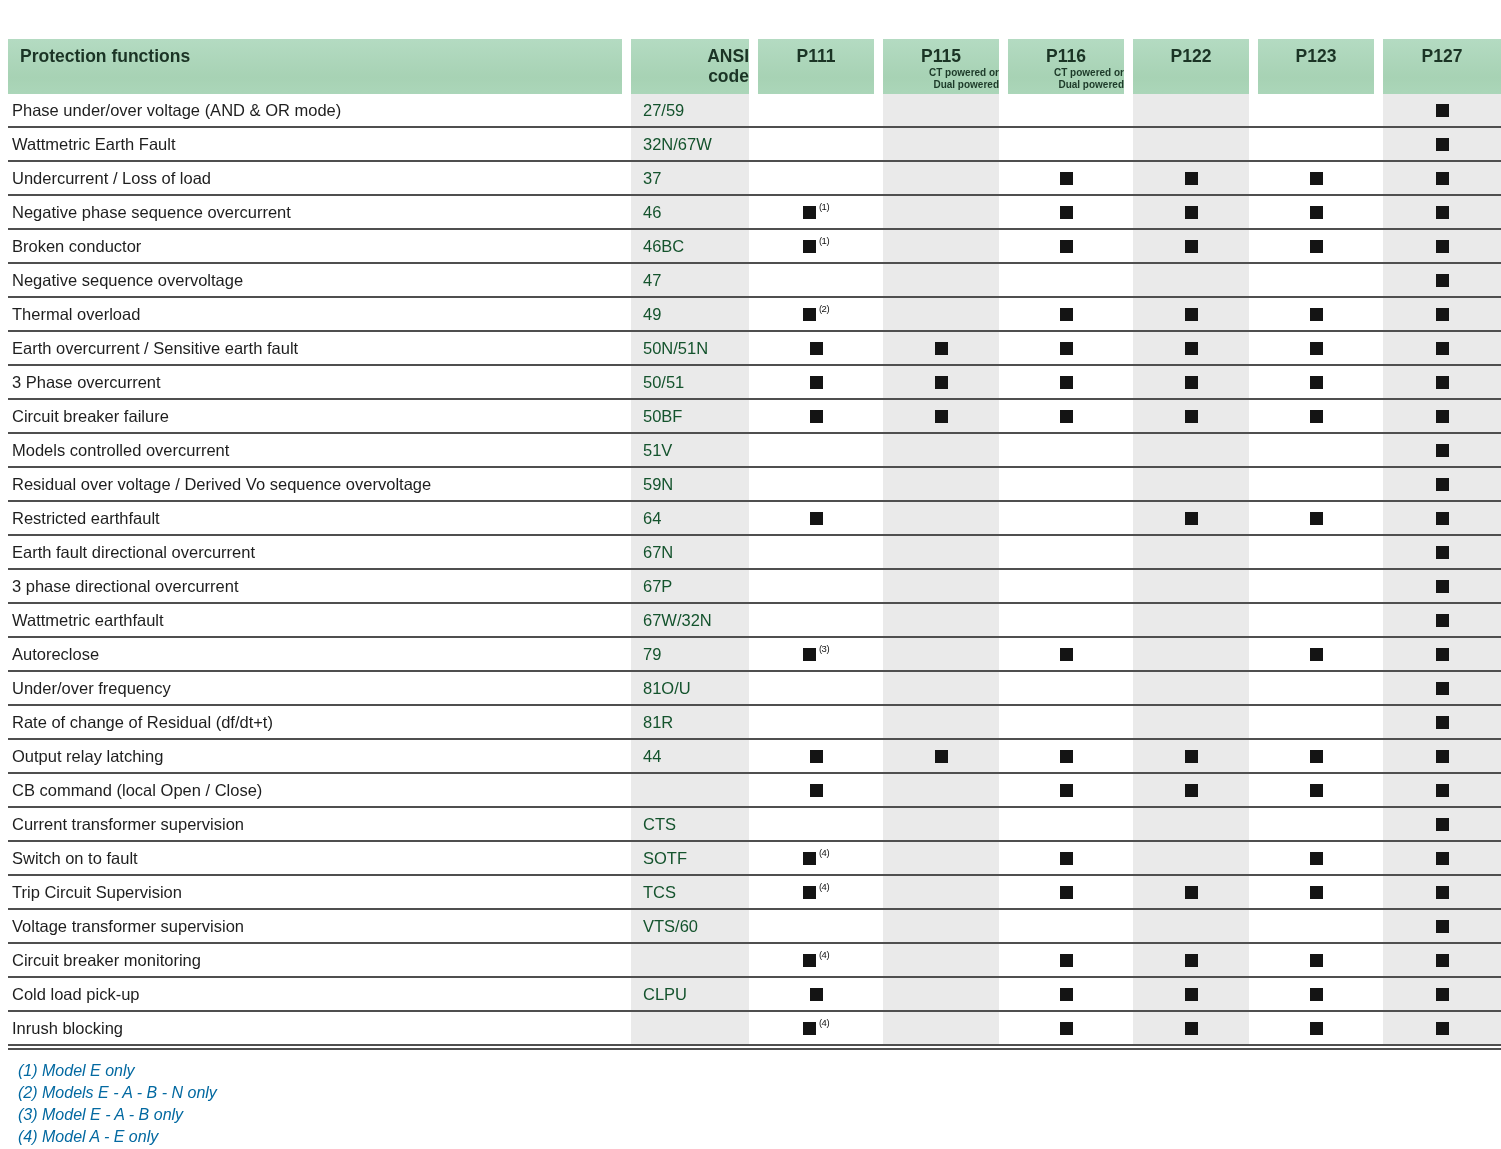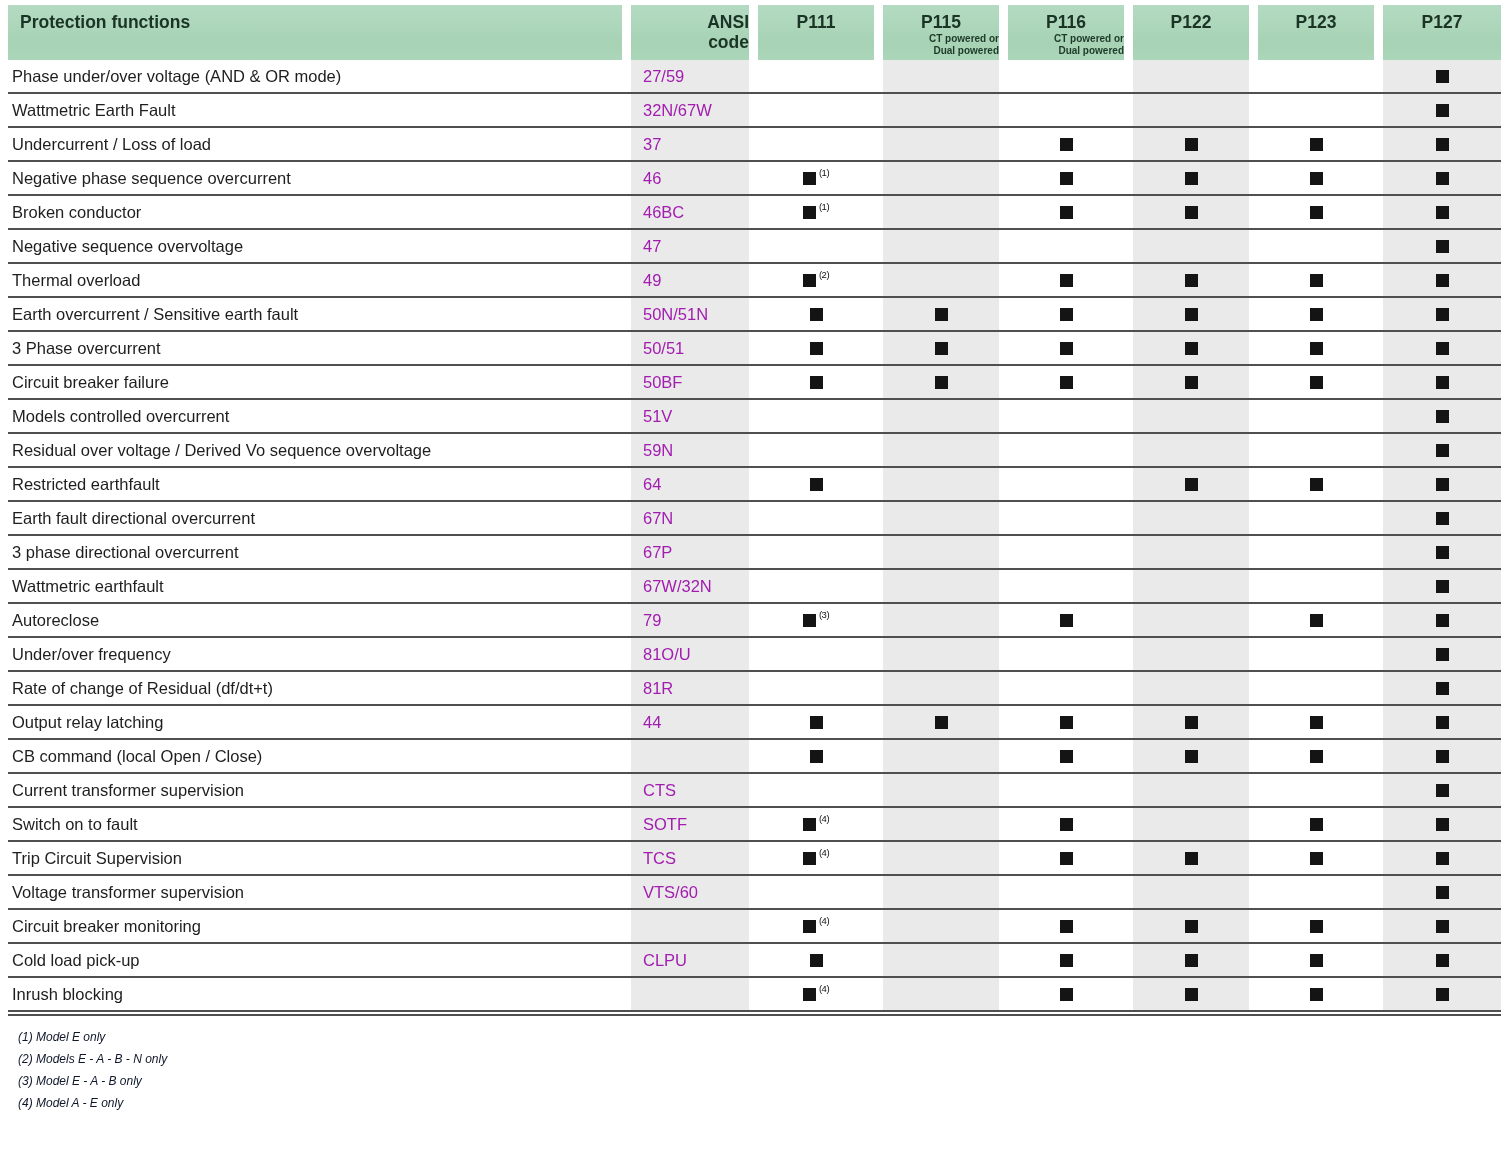--- a/index.html
+++ b/index.html
@@ -2,21 +2,21 @@
 <html><head>
 <meta charset="utf-8">
 <style>
   html,body{margin:0;padding:0;background:#ffffff;}
   body{
     width:1501px;height:1149px;overflow:hidden;
     font-family:"Liberation Sans", sans-serif;
     -webkit-font-smoothing:antialiased;
   }
   .page{padding-top:5px;}
-  .tablewrap{margin-left:8px;width:1493px;}
+  .tablewrap{margin-left:8px;width:1493px;margin-top:34px;}
 
   
   .thead{display:flex;height:55px;}
   .hcell{
     box-sizing:border-box;height:55px;
     background:linear-gradient(180deg,#b4dbc2 0%,#a7d2b4 70%,#abd6b9 100%);
     color:#1b3425;
   }
   .hcell + .hcell{border-left:9px solid #ffffff;}
   .hlabel{font-weight:bold;font-size:17.5px;line-height:20px;}
@@ -32,28 +32,28 @@
   .c-p{width:125px;}
   .c-p127{width:127px;}
 
   
   .tbody{border-bottom:2px solid #4f4f4f;padding-bottom:2px;background:#ffffff;}
   .row{display:flex;height:34px;box-sizing:border-box;border-bottom:2px solid #4f4f4f;background:#ffffff;}
   .cell{box-sizing:border-box;display:flex;align-items:center;height:100%;}
   .cell + .cell{border-left:9px solid #ffffff;}
   .cell.gray{background:#eaeaea;}
   .fn-text{font-size:16.5px;color:#1e1e1e;padding-left:4px;white-space:nowrap;}
-  .ansi-text{font-size:16.5px;color:#a21caf;padding-left:12px;white-space:nowrap;}
+  .ansi-text{font-size:16.5px;color:#14532d;padding-left:12px;white-space:nowrap;}
   .markcell{justify-content:center;}
   .sq{width:13px;height:13px;background:#141414;display:inline-block;flex:0 0 auto;}
   .sup{font-size:9.5px;color:#111111;margin-left:3px;position:relative;top:-6px;letter-spacing:-0.5px;white-space:nowrap;}
 
   
   .footnotes{padding:10px 0 0 10px;}
-  .footnote{font-style:italic;font-size:12px;line-height:22px;color:#0f172a;}
+  .footnote{font-style:italic;font-size:16px;line-height:22px;color:#0369a1;}
 </style>
 </head>
 <body>
 
 <div class="page">
   <div class="tablewrap">
 
     <div class="thead">
       <div class="hcell c-func">
         <div class="hlabel big left-pad">Protection functions</div>

